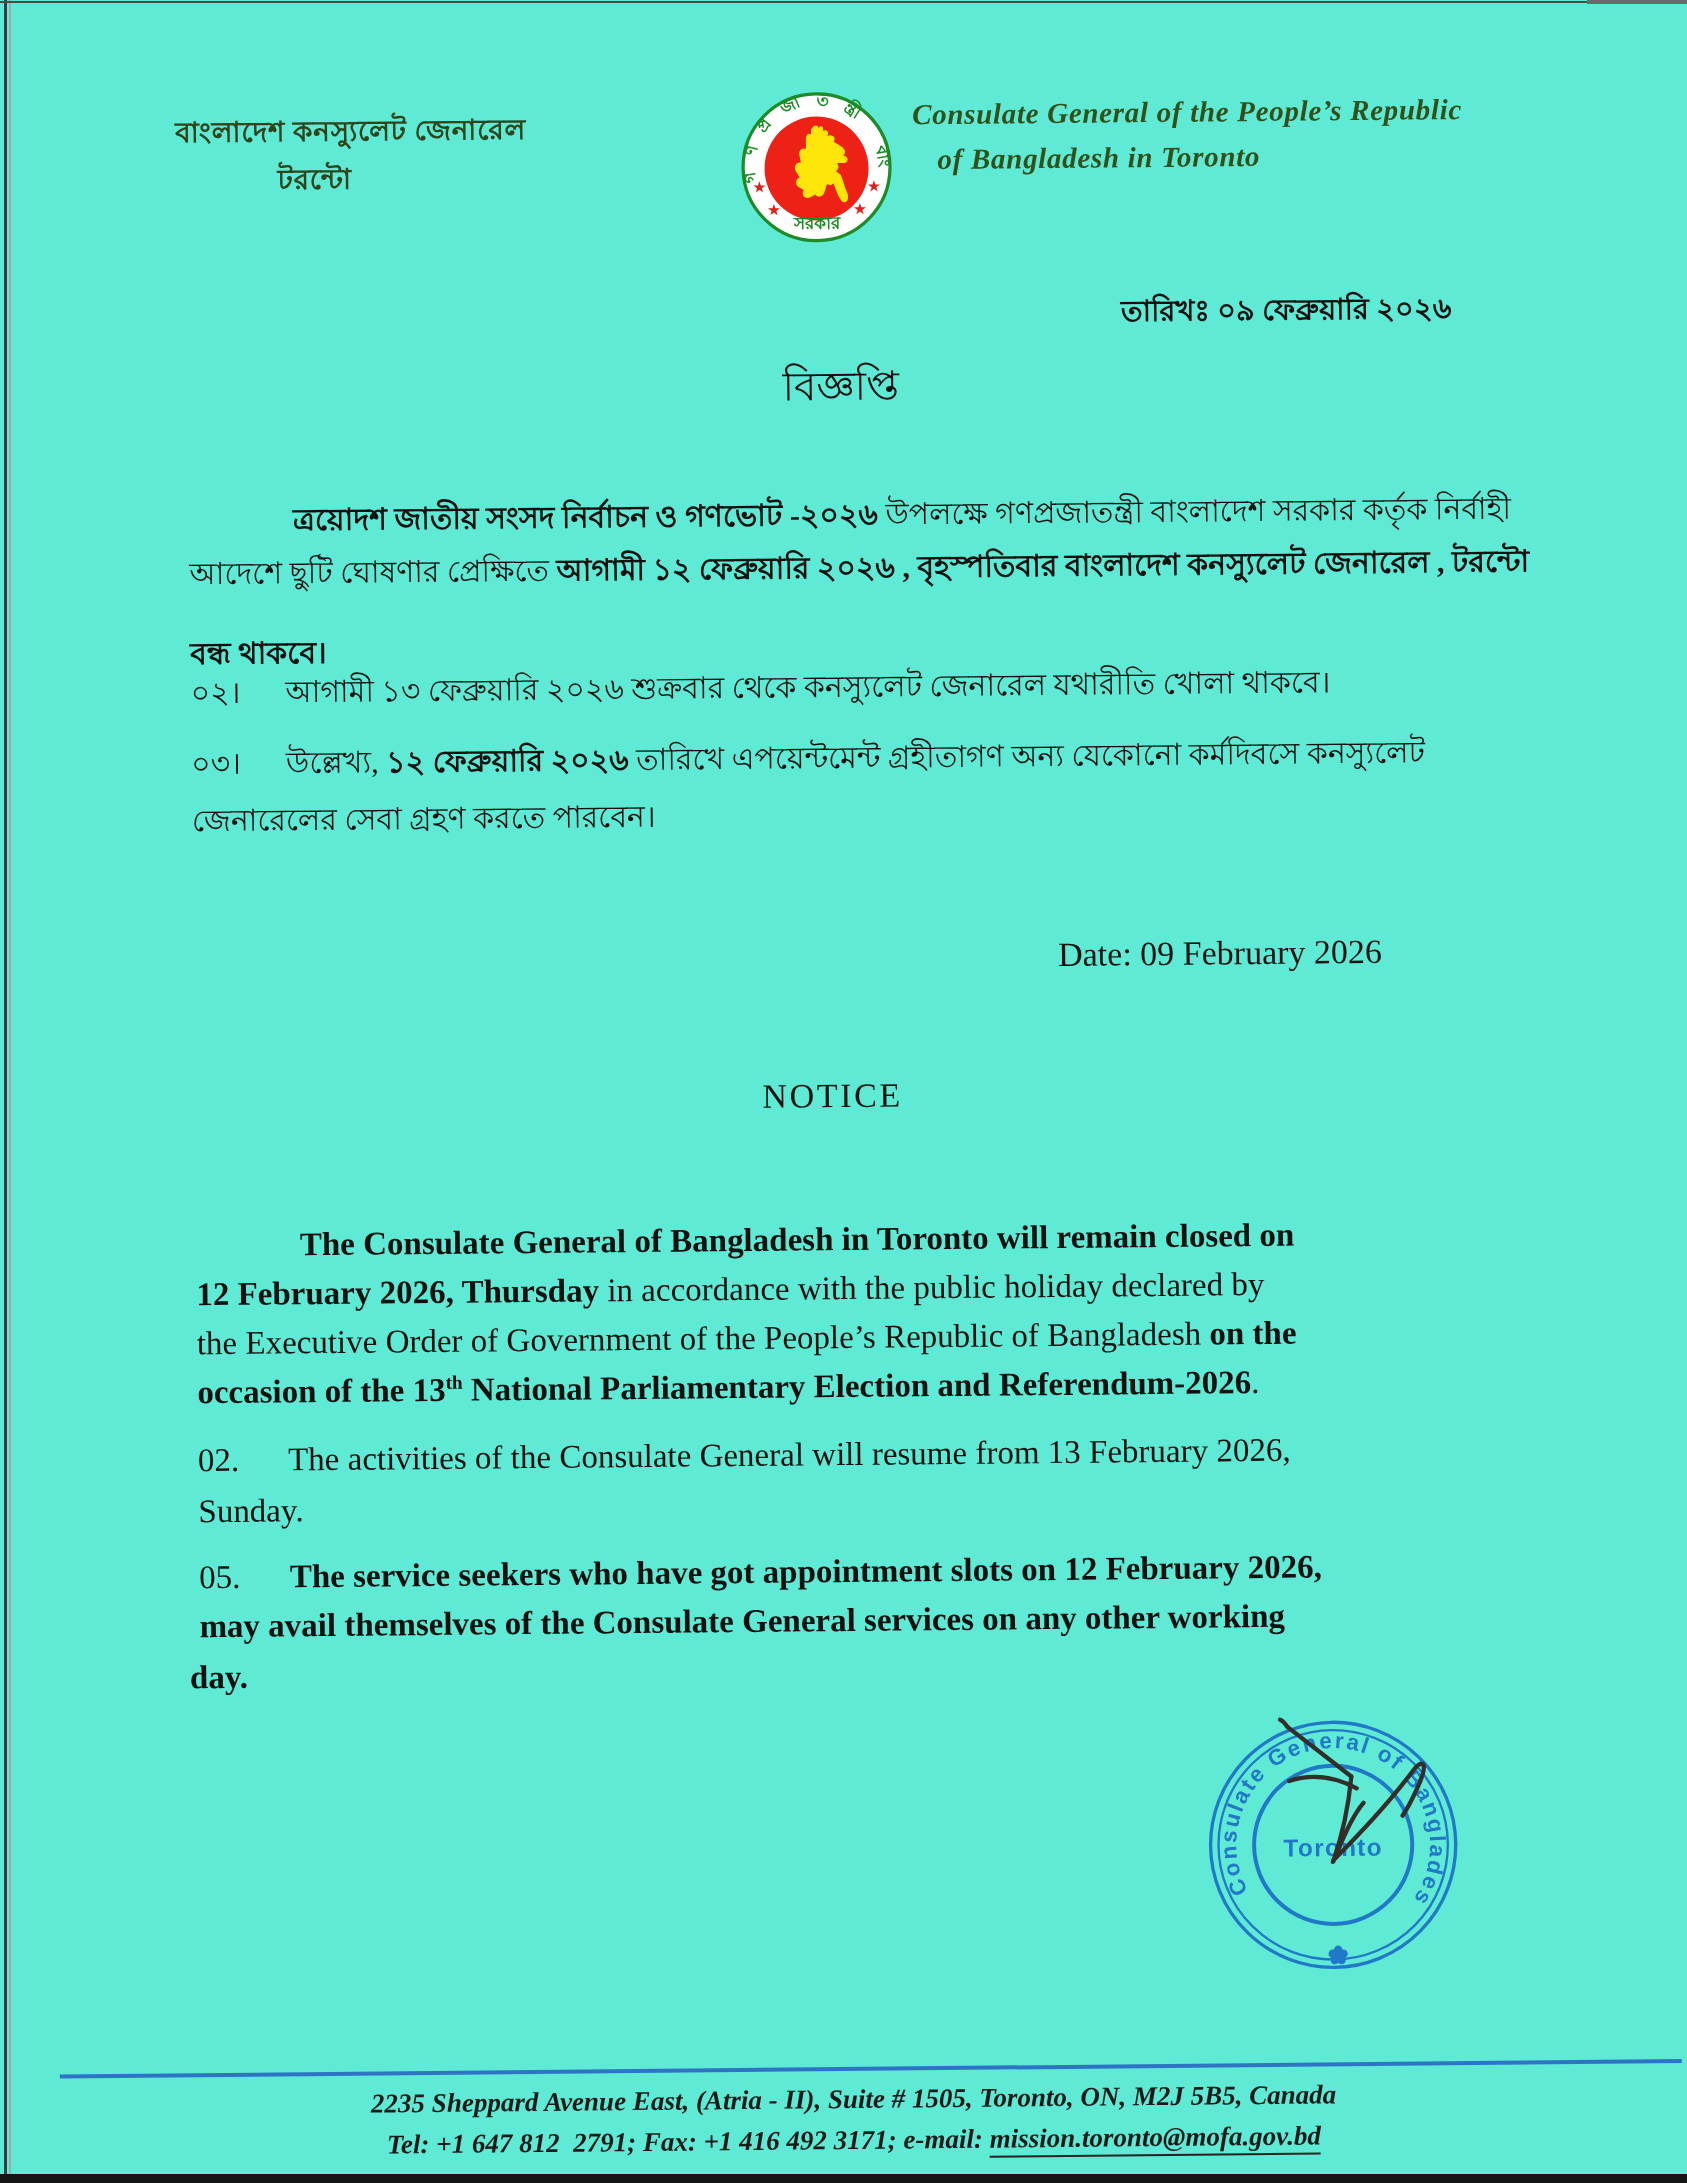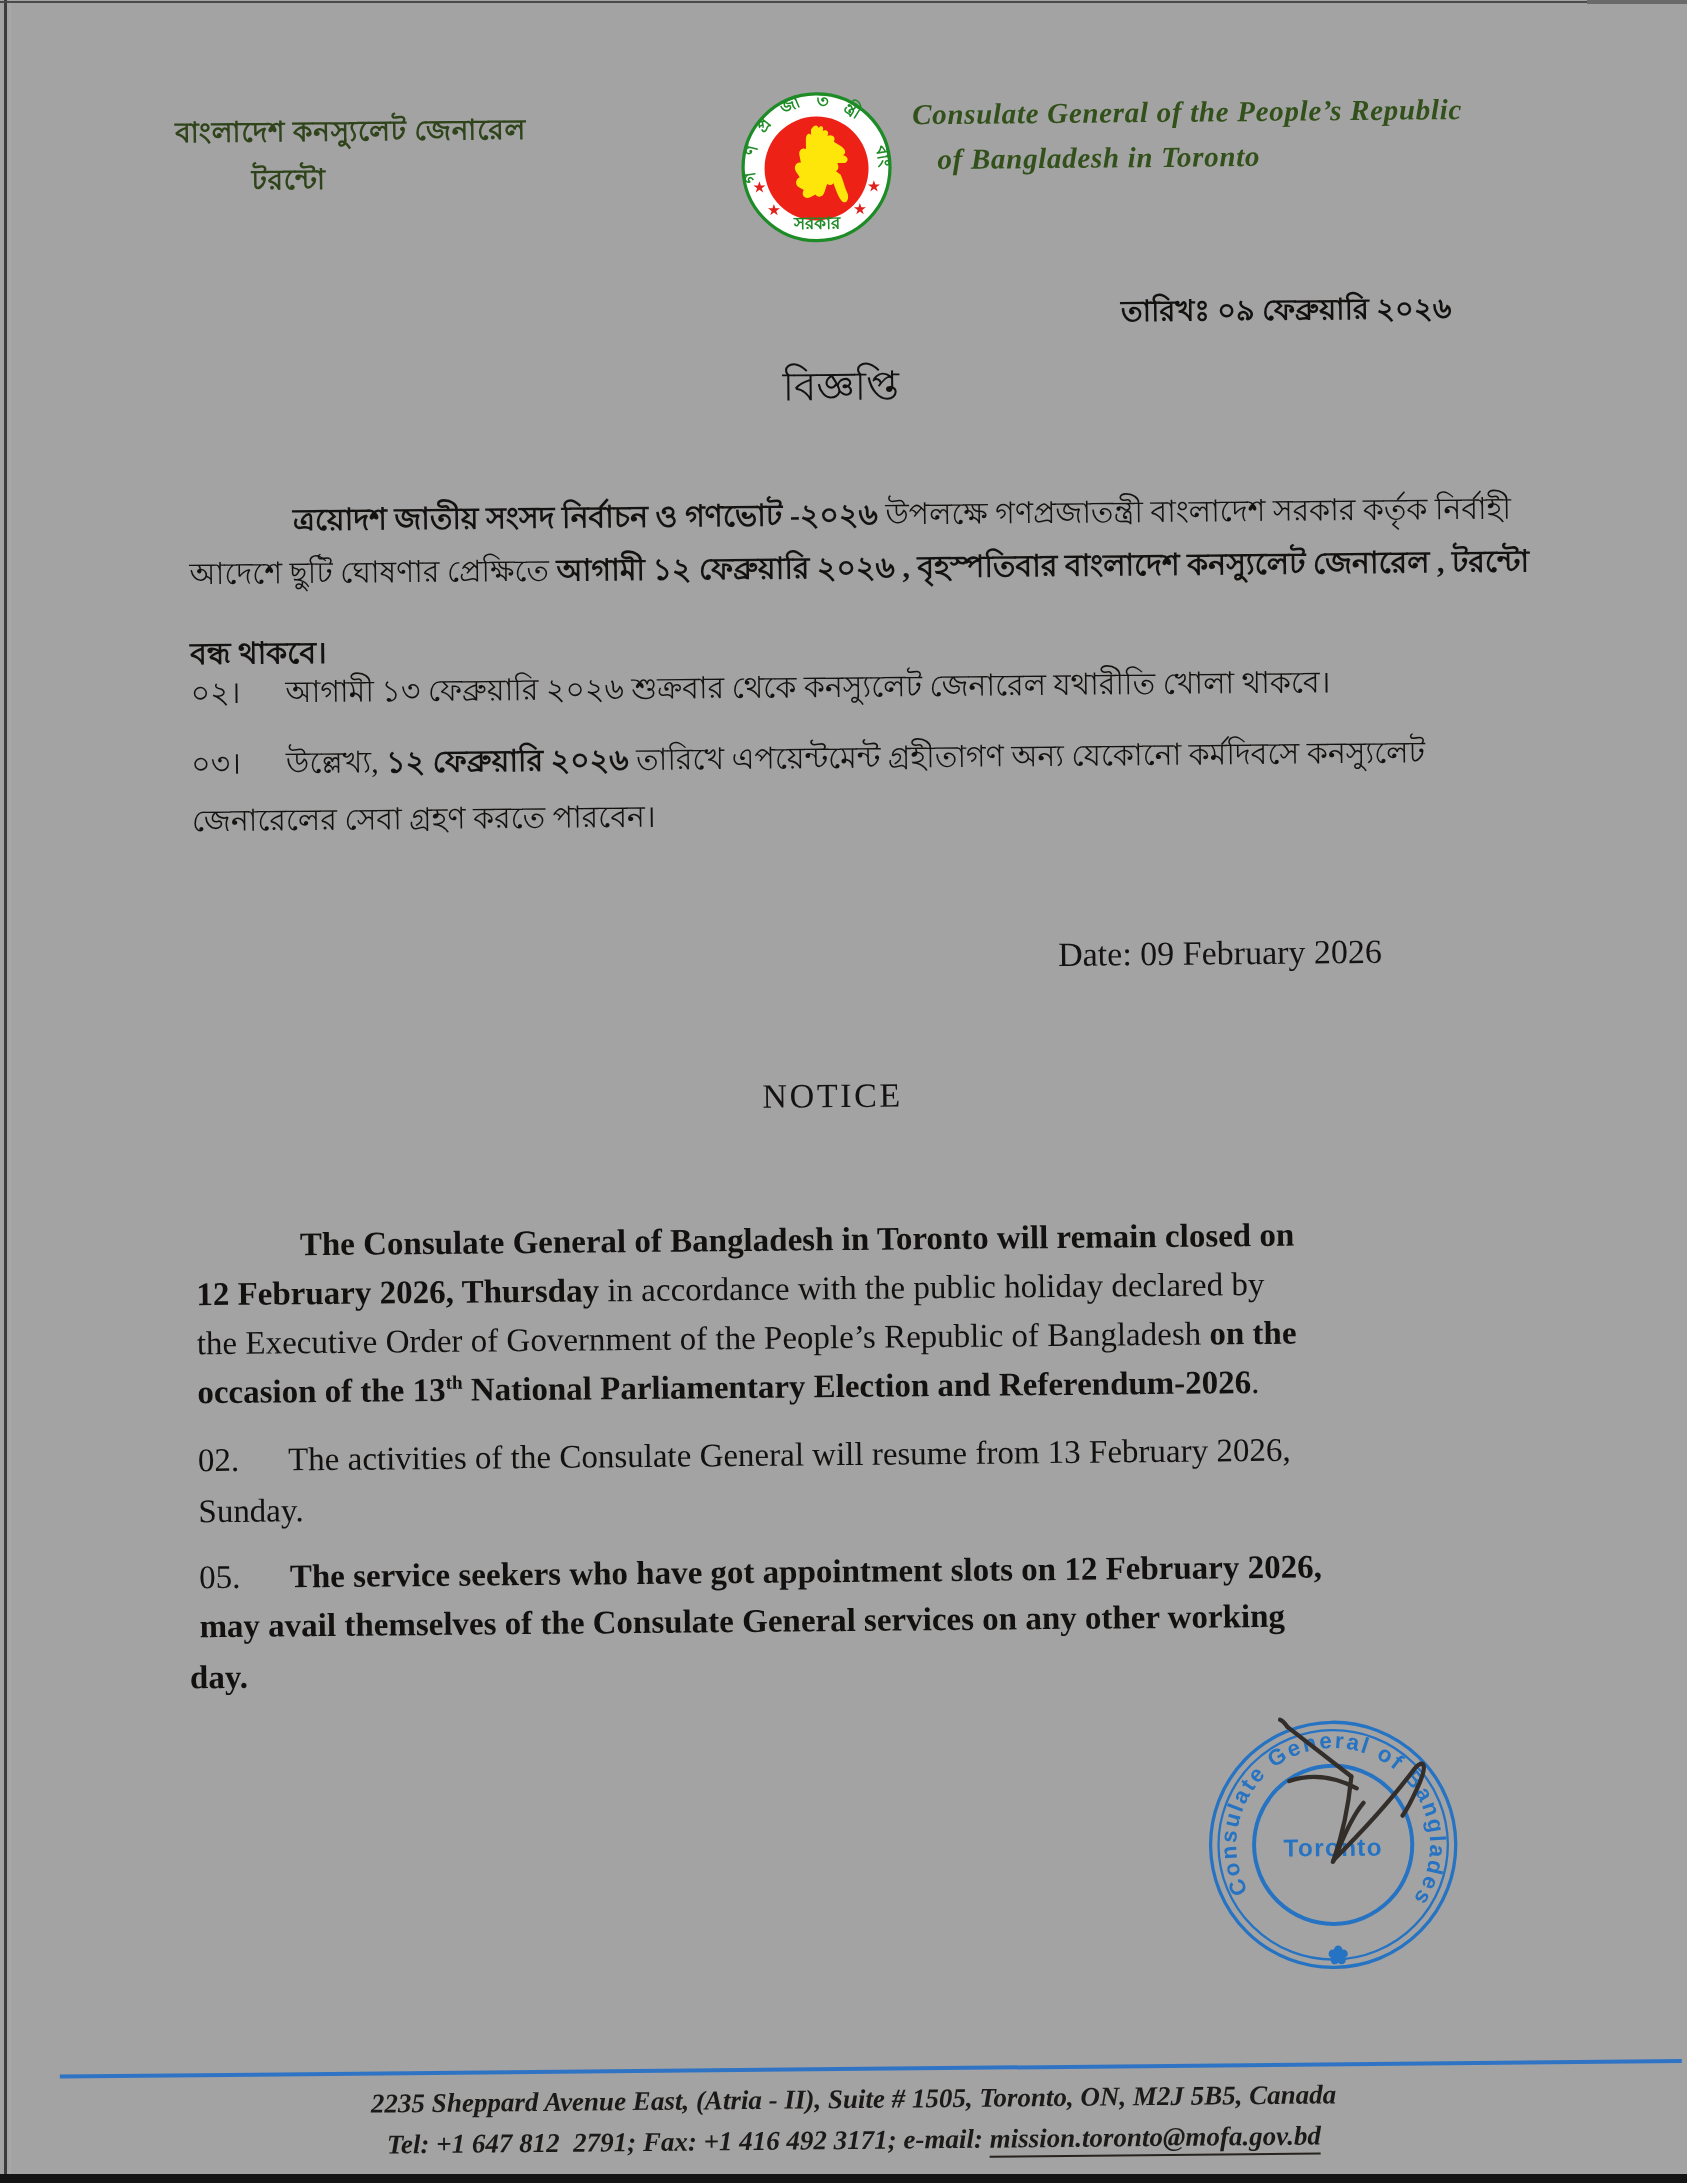--- a/index.html
+++ b/index.html
@@ -1,16 +1,16 @@
 <!DOCTYPE html>
 <html style="font-size:10.6px"><head>
 <meta charset="utf-8">
 <style>
   html,body{margin:0;padding:0;background:#e8e8e8;}
-  .page{position:relative;width:1687px;height:2183px;background:#a3a3a3;overflow:hidden;
+  .page{position:relative;width:1687px;height:2183px;background:#5eead4;overflow:hidden;
         font-family:"Liberation Serif","DejaVu Serif",serif;color:#151312;}
   .skew{position:absolute;left:0;top:0;width:1687px;height:2183px;transform:rotate(-0.55deg);transform-origin:50% 48%;}
   .abs{position:absolute;white-space:pre;}
   
   .org-bn{font-size:28px;font-weight:bold;color:#2f441b;letter-spacing:0.7px;}
   .org-en{font-size:29px;font-style:italic;font-weight:bold;color:#32501a;letter-spacing:0.7px;}
   
   .tline{position:absolute;white-space:pre;line-height:1.15;}
   .bn-text{font-size:30px;color:#141210;}
   .en-text{font-size:33px;color:#131110;}
@@ -38,21 +38,21 @@
   .stamp-wrap{position:absolute;left:1197px;top:1721px;width:257px;height:257px;opacity:0.92;}
   .sig-wrap{position:absolute;left:1245px;top:1706px;width:192px;height:222px;}
 </style>
 </head>
 <body>
 
 <div class="page">
   <div class="skew">
 
     <div class="abs org-bn" style="left:184px;top:105px;">বাংলাদেশ কনস্যুলেট জেনারেল</div>
-    <div class="abs org-bn" style="left:260px;top:153px;">টরন্টো</div>
+    <div class="abs org-bn" style="left:286px;top:153px;">টরন্টো</div>
 
     <div class="abs" style="left:731px;top:78px;width:156px;height:156px;">
       <svg viewBox="0 0 240 240" width="156" height="156">
         <circle cx="120" cy="120" r="113" fill="#ffffff" stroke="#1e8c26" stroke-width="5"></circle>
         <defs>
           <path id="lgarc" d="M 29.2,147.8 A 95,95 0 1 1 210.8,147.8" fill="none"></path>
         </defs>
         <text font-family="'Liberation Serif','DejaVu Serif',serif" font-size="26" font-weight="bold" fill="#1e8c26">
           <textPath href="#lgarc" startOffset="6" textLength="455">গণপ্রজাতন্ত্রী বাংলাদেশ</textPath>
         </text>

